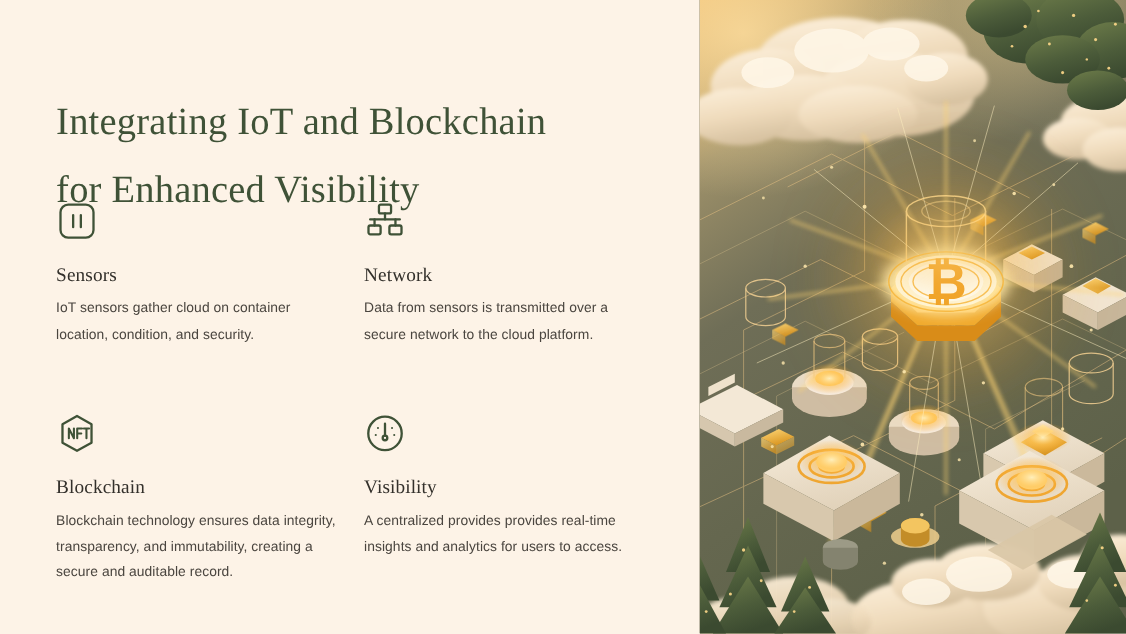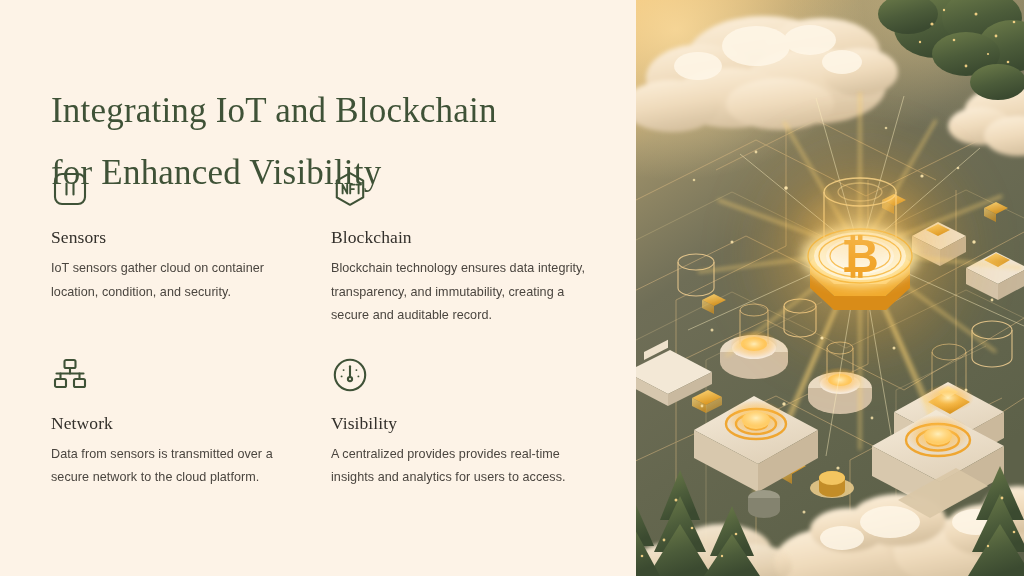--- a/index.html
+++ b/index.html
@@ -42,26 +42,26 @@
     line-height: 62px;
     color: #3f5237;
     letter-spacing: 0.2px;
     white-space: pre-line;
     margin-top: 14px;
   }
 
   .feature-grid {
     position: absolute;
     left: 51px;
-    top: 170px;
+    top: 182px;
     width: 560px;
     display: grid;
     grid-template-columns: 280px 280px;
     grid-template-rows: auto auto;
-    row-gap: 28px;
+    row-gap: 59px;
   }
 
   .feature {
     width: 262px;
   }
 
   .feature-icon {
     height: 42px;
     display: block;
     margin-bottom: 14px;
@@ -114,51 +114,51 @@
       <div class="feature">
         <span class="feature-icon">
           <svg width="38" height="38" viewBox="0 0 38 38" fill="none" stroke="#3f5237" stroke-width="2.1" stroke-linecap="round" stroke-linejoin="round">
             <rect x="4" y="4" width="30" height="30" rx="7" ry="7"></rect>
             <line x1="15.5" y1="13.5" x2="15.5" y2="24.5"></line>
             <line x1="22.5" y1="13.5" x2="22.5" y2="24.5"></line>
           </svg>
         </span>
         <div class="feature-heading">Sensors</div>
         <div class="feature-body">IoT sensors gather cloud on container location, condition, and security.</div>
-      </div>
-
-      <div class="feature">
-        <span class="feature-icon">
-          <svg width="38" height="38" viewBox="0 0 38 38" fill="none" stroke="#3f5237" stroke-width="2.1" stroke-linecap="round" stroke-linejoin="round">
-            <path d="M19 3.2 L32.2 10.6 L32.2 27.4 L19 34.8 L5.8 27.4 L5.8 10.6 Z"></path>
-            <g stroke-width="1.9">
-              <path d="M11.6 23.4 L11.6 14.6 L16.2 23.4 L16.2 14.6"></path>
-              <path d="M19.2 23.4 L19.2 14.6 L23.6 14.6 M19.2 19.1 L22.9 19.1"></path>
-              <path d="M25.2 14.6 L30.0 14.6 M27.6 14.6 L27.6 23.4"></path>
-            </g>
-          </svg>
-        </span>
-        <div class="feature-heading">Blockchain</div>
-        <div class="feature-body">Blockchain technology ensures data integrity, transparency, and immutability, creating a secure and auditable record.</div>
       </div>
 
       <div class="feature">
         <span class="feature-icon">
           <svg width="38" height="38" viewBox="0 0 38 38" fill="none" stroke="#3f5237" stroke-width="2.1" stroke-linecap="round" stroke-linejoin="round">
             <rect x="13.5" y="4" width="11" height="8" rx="1.6"></rect>
             <rect x="4" y="23" width="11" height="8" rx="1.6"></rect>
             <rect x="23" y="23" width="11" height="8" rx="1.6"></rect>
             <line x1="19" y1="12" x2="19" y2="17.5"></line>
             <line x1="5.5" y1="17.5" x2="32.5" y2="17.5"></line>
             <line x1="9.5" y1="17.5" x2="9.5" y2="23"></line>
             <line x1="28.5" y1="17.5" x2="28.5" y2="23"></line>
           </svg>
         </span>
         <div class="feature-heading">Network</div>
         <div class="feature-body">Data from sensors is transmitted over a secure network to the cloud platform.</div>
+      </div>
+
+      <div class="feature">
+        <span class="feature-icon">
+          <svg width="38" height="38" viewBox="0 0 38 38" fill="none" stroke="#3f5237" stroke-width="2.1" stroke-linecap="round" stroke-linejoin="round">
+            <path d="M19 3.2 L32.2 10.6 L32.2 27.4 L19 34.8 L5.8 27.4 L5.8 10.6 Z"></path>
+            <g stroke-width="1.9">
+              <path d="M11.6 23.4 L11.6 14.6 L16.2 23.4 L16.2 14.6"></path>
+              <path d="M19.2 23.4 L19.2 14.6 L23.6 14.6 M19.2 19.1 L22.9 19.1"></path>
+              <path d="M25.2 14.6 L30.0 14.6 M27.6 14.6 L27.6 23.4"></path>
+            </g>
+          </svg>
+        </span>
+        <div class="feature-heading">Blockchain</div>
+        <div class="feature-body">Blockchain technology ensures data integrity, transparency, and immutability, creating a secure and auditable record.</div>
       </div>
 
       <div class="feature">
         <span class="feature-icon">
           <svg width="38" height="38" viewBox="0 0 38 38" fill="none" stroke="#3f5237" stroke-width="2.1" stroke-linecap="round" stroke-linejoin="round">
             <circle cx="19" cy="19" r="15.2"></circle>
             <line x1="19" y1="10.2" x2="19" y2="21.2"></line>
             <circle cx="19" cy="23.1" r="2.1"></circle>
             <circle cx="10.6" cy="20.4" r="0.95" fill="#3f5237" stroke="none"></circle>
             <circle cx="12.6" cy="14.1" r="0.95" fill="#3f5237" stroke="none"></circle>

